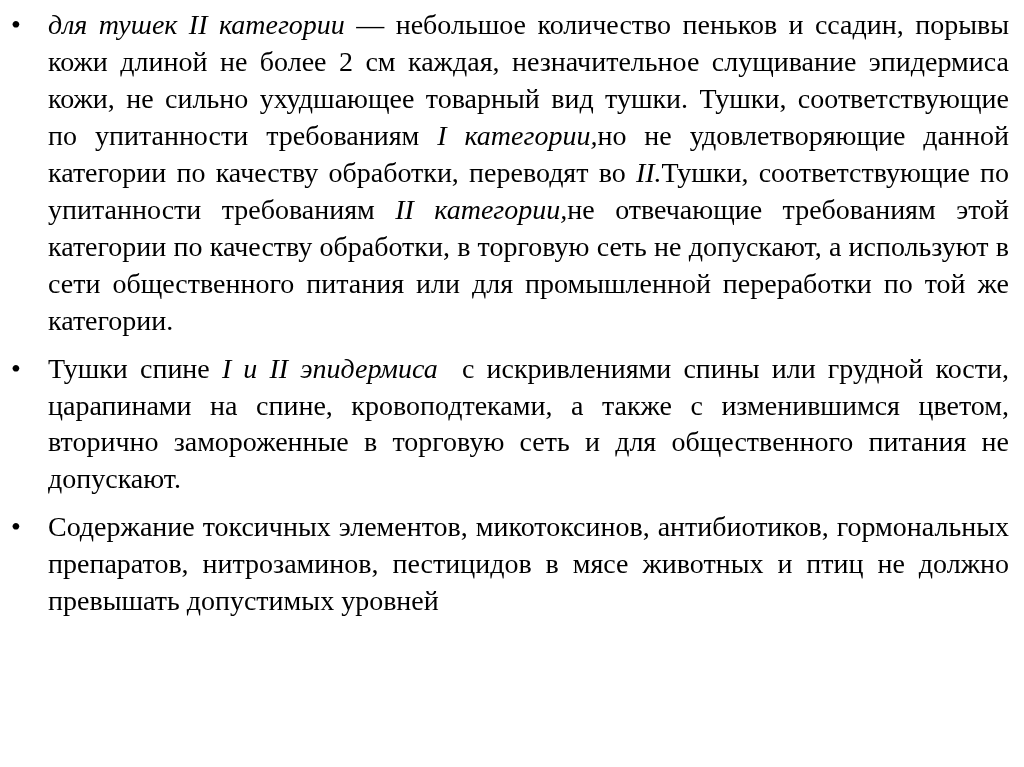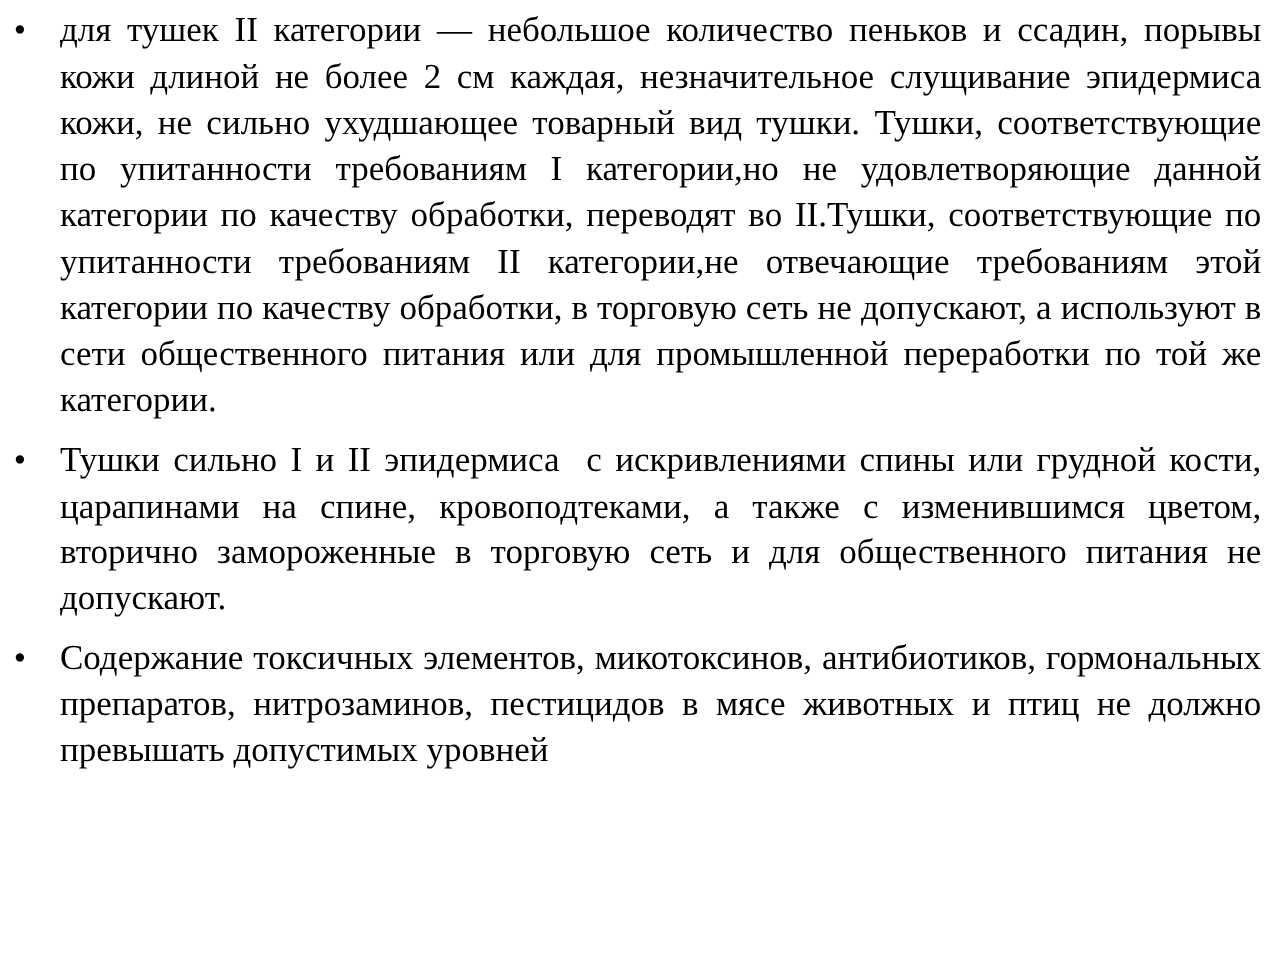--- a/index.html
+++ b/index.html
@@ -33,24 +33,24 @@
   }
   ul.bullet-list > li > .bullet-marker {
     position: absolute;
     left: 0;
     top: 0;
     width: 30px;
     text-align: left;
     font-style: normal;
   }
   .seg { font-style: normal; }
-  .seg.italic { }
+  .seg.italic { font-style: italic; }
 </style>
 </head>
 <body>
 
 <div class="slide">
   <ul class="bullet-list">
       <li><span class="bullet-marker">•</span><span><span class="seg italic">для тушек II категории</span><span class="seg"> — небольшое количество пеньков и ссадин, порывы кожи длиной не более 2 см каждая, незначительное слущивание эпидермиса кожи, не сильно ухудшающее товарный вид тушки. Тушки, соответствующие по упитанности требованиям </span><span class="seg italic">I категории,</span><span class="seg">но не удовлетворяющие данной категории по качеству обработки, переводят во </span><span class="seg italic">II.</span><span class="seg">Тушки, соответствующие по упитанности требованиям </span><span class="seg italic">II категории,</span><span class="seg">не отвечающие требованиям этой категории по качеству обработки, в торговую сеть не допускают, а используют в сети общественного питания или для промышленной переработки по той же категории.</span></span></li>
-      <li><span class="bullet-marker">•</span><span><span class="seg">Тушки сильно </span><span class="seg italic">I и II эпидермиса</span><span class="seg">&nbsp; с искривлениями спины или грудной кости, царапинами на спине, кровоподтеками, а также с изменившимся цветом, вторично замороженные в торговую сеть и для общественного питания не допускают.</span></span></li>
+      <li><span class="bullet-marker">•</span><span><span class="seg">Тушки спине </span><span class="seg italic">I и II эпидермиса</span><span class="seg">&nbsp; с искривлениями спины или грудной кости, царапинами на спине, кровоподтеками, а также с изменившимся цветом, вторично замороженные в торговую сеть и для общественного питания не допускают.</span></span></li>
       <li><span class="bullet-marker">•</span><span><span class="seg">Содержание токсичных элементов, микотоксинов, антибиотиков, гормональных препаратов, нитрозаминов, пестицидов в мясе животных и птиц не должно превышать допустимых уровней</span></span></li>
     </ul>
 </div>
 
 </body></html>

